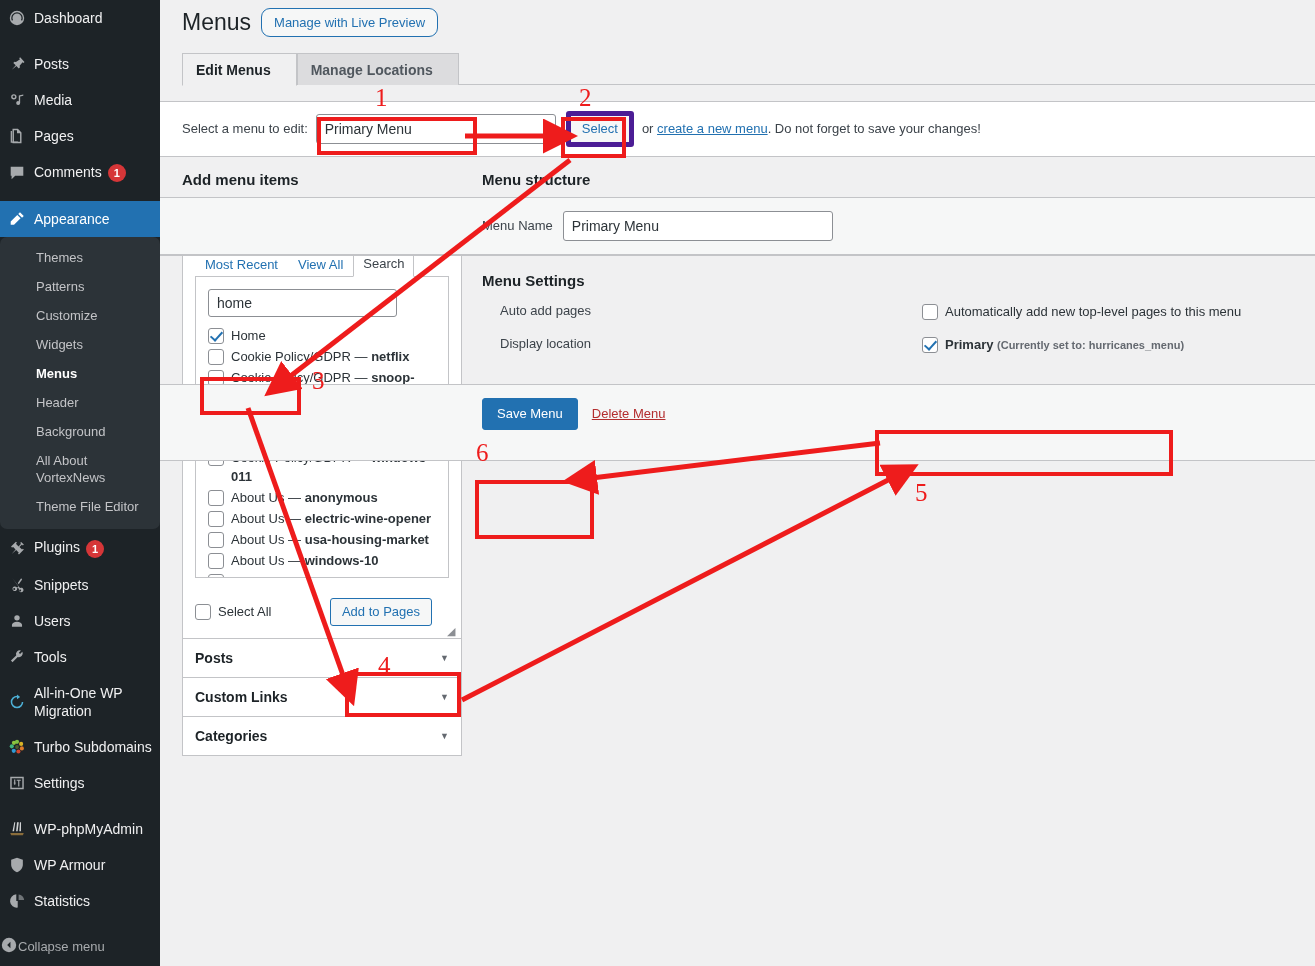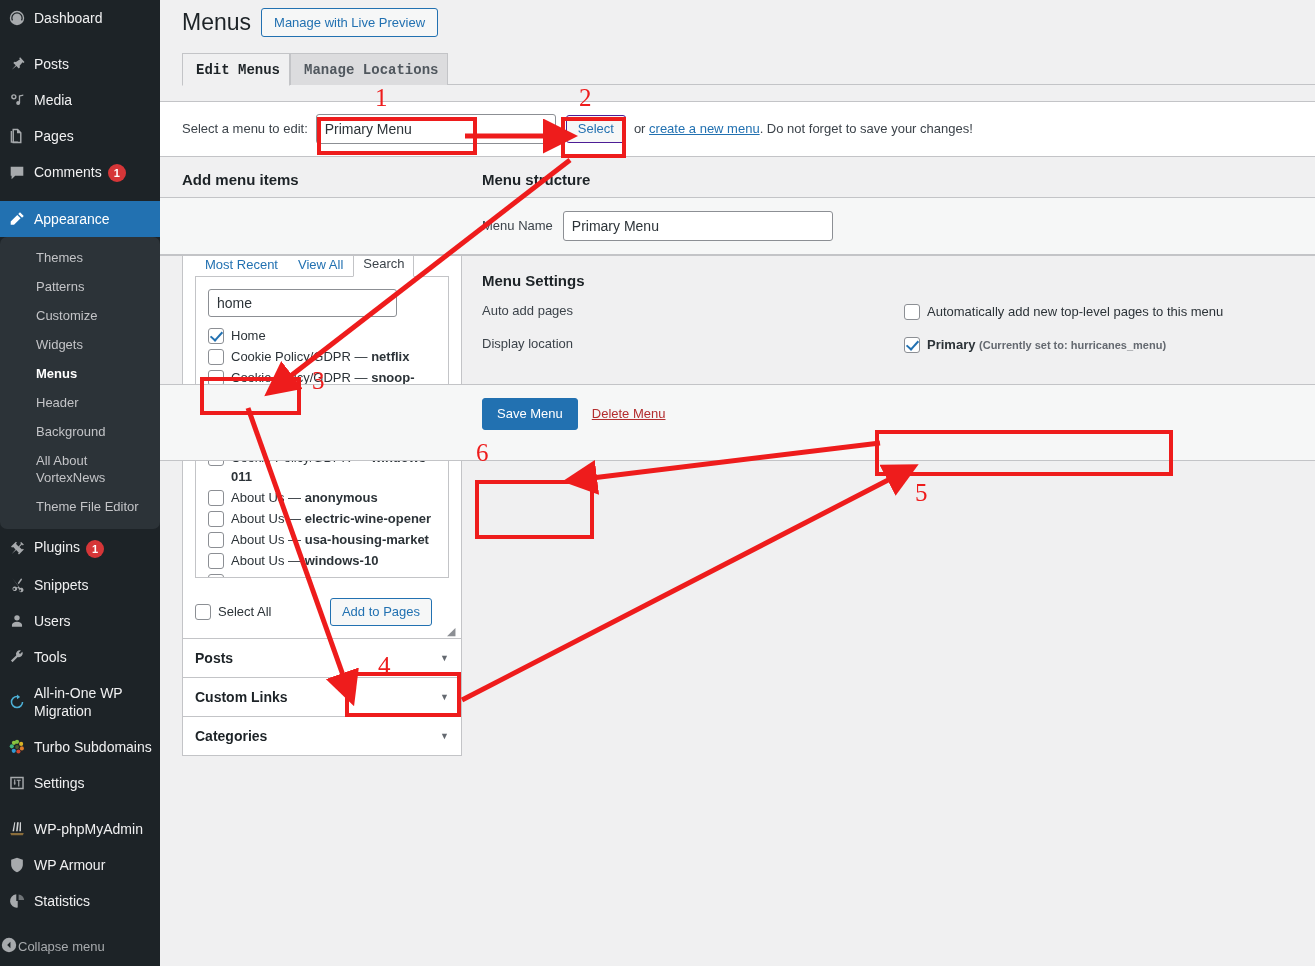--- a/index.html
+++ b/index.html
@@ -96,21 +96,21 @@
   }
   .page-head { padding: 8px 0 0 22px; display:flex; align-items:center; gap: 10px;}
   .page-title {
     font-size: 23px; font-weight: 400; color: #1d2327;
     line-height: 1.3; margin: 0;
   }
   .live-preview-btn {
     display: inline-block;
     padding: 5px 12px;
     border: 1px solid #2271b1;
-    border-radius: 3px;
+    border-radius: 9px;
     color: #2271b1;
     background: #f6f7f7;
     font-size: 13px;
     cursor: pointer;
     line-height: 17px;
   }
 
   
   .nav-tabs {
     margin: 14px 0 0 22px;
@@ -120,26 +120,25 @@
     position: relative;
     width: 1133px;
   }
   .nav-tab {
     display: inline-block;
     border: 1px solid #c3c4c7;
     border-bottom: none;
     background: #dcdcde;
     color: #50575e;
     font-size: 14px; font-weight: bold;
-    padding: 7px 9px 6px 13px;
+    padding: 7px 25px 6px 13px;
     margin-left: 0;
     line-height: 18px;
     position: relative; top: 1px;
     cursor: pointer;
-    font-family: Liberation Mono, monospace;
   }
   .nav-tab.active {
     background: #f0f0f1;
     border-bottom: 1px solid #f0f0f1;
     color: #1d2327;
   }
 
   
   .menu-select-bar {
     margin: 16px 0 0 0;
@@ -160,21 +159,21 @@
     border: 1px solid #8c8f94;
     border-radius: 3px;
     background: #fff;
     font-family: "Liberation Sans", sans-serif;
     font-size: 14px;
     color: #2c3338;
     -webkit-appearance: none; appearance: none;
   }
   .select-btn {
     margin-left: 10px;
-    border: 1px solid #4c1d95;
+    border: 5px solid #4c1d95;
     border-radius: 3px;
     background: #f6f7f7;
     color: #2271b1;
     font-size: 13px;
     padding: 4px 11px;
     line-height: 18px;
     cursor: pointer;
   }
   .bar-tail { margin-left: 8px; }
   .bar-tail a { color: #2271b1; text-decoration: underline; }
@@ -309,21 +308,21 @@
   }
   .menu-hint {
     padding: 18px 0 26px 0;
     font-size: 13px; color: #3c434a;
   }
   .settings-h {
     font-size: 15px; font-weight: bold; color: #1d2327;
     margin: 0 0 12px 0;
   }
   .settings-block { padding: 16px 0 16px 0; }
-  .set-row { display: flex; align-items: flex-start; margin-bottom: 12px; }
+  .set-row { display: flex; align-items: flex-start; margin-bottom: 12px; margin-left: 18px; }
   .set-label { width: 422px; font-size: 13px; color: #3c434a; line-height: 20px;}
   .set-ctrl { flex: 1; }
   .set-ctrl .chk-row { margin-bottom: 0; }
   .loc-note { color: #646970; font-size: 11px; font-weight: bold; }
 
   .save-bar {
     background: #f6f7f7;
     border-top: 1px solid #c3c4c7;
     border-bottom: 1px solid #c3c4c7;
     margin-left: -322px; padding-left: 322px;

